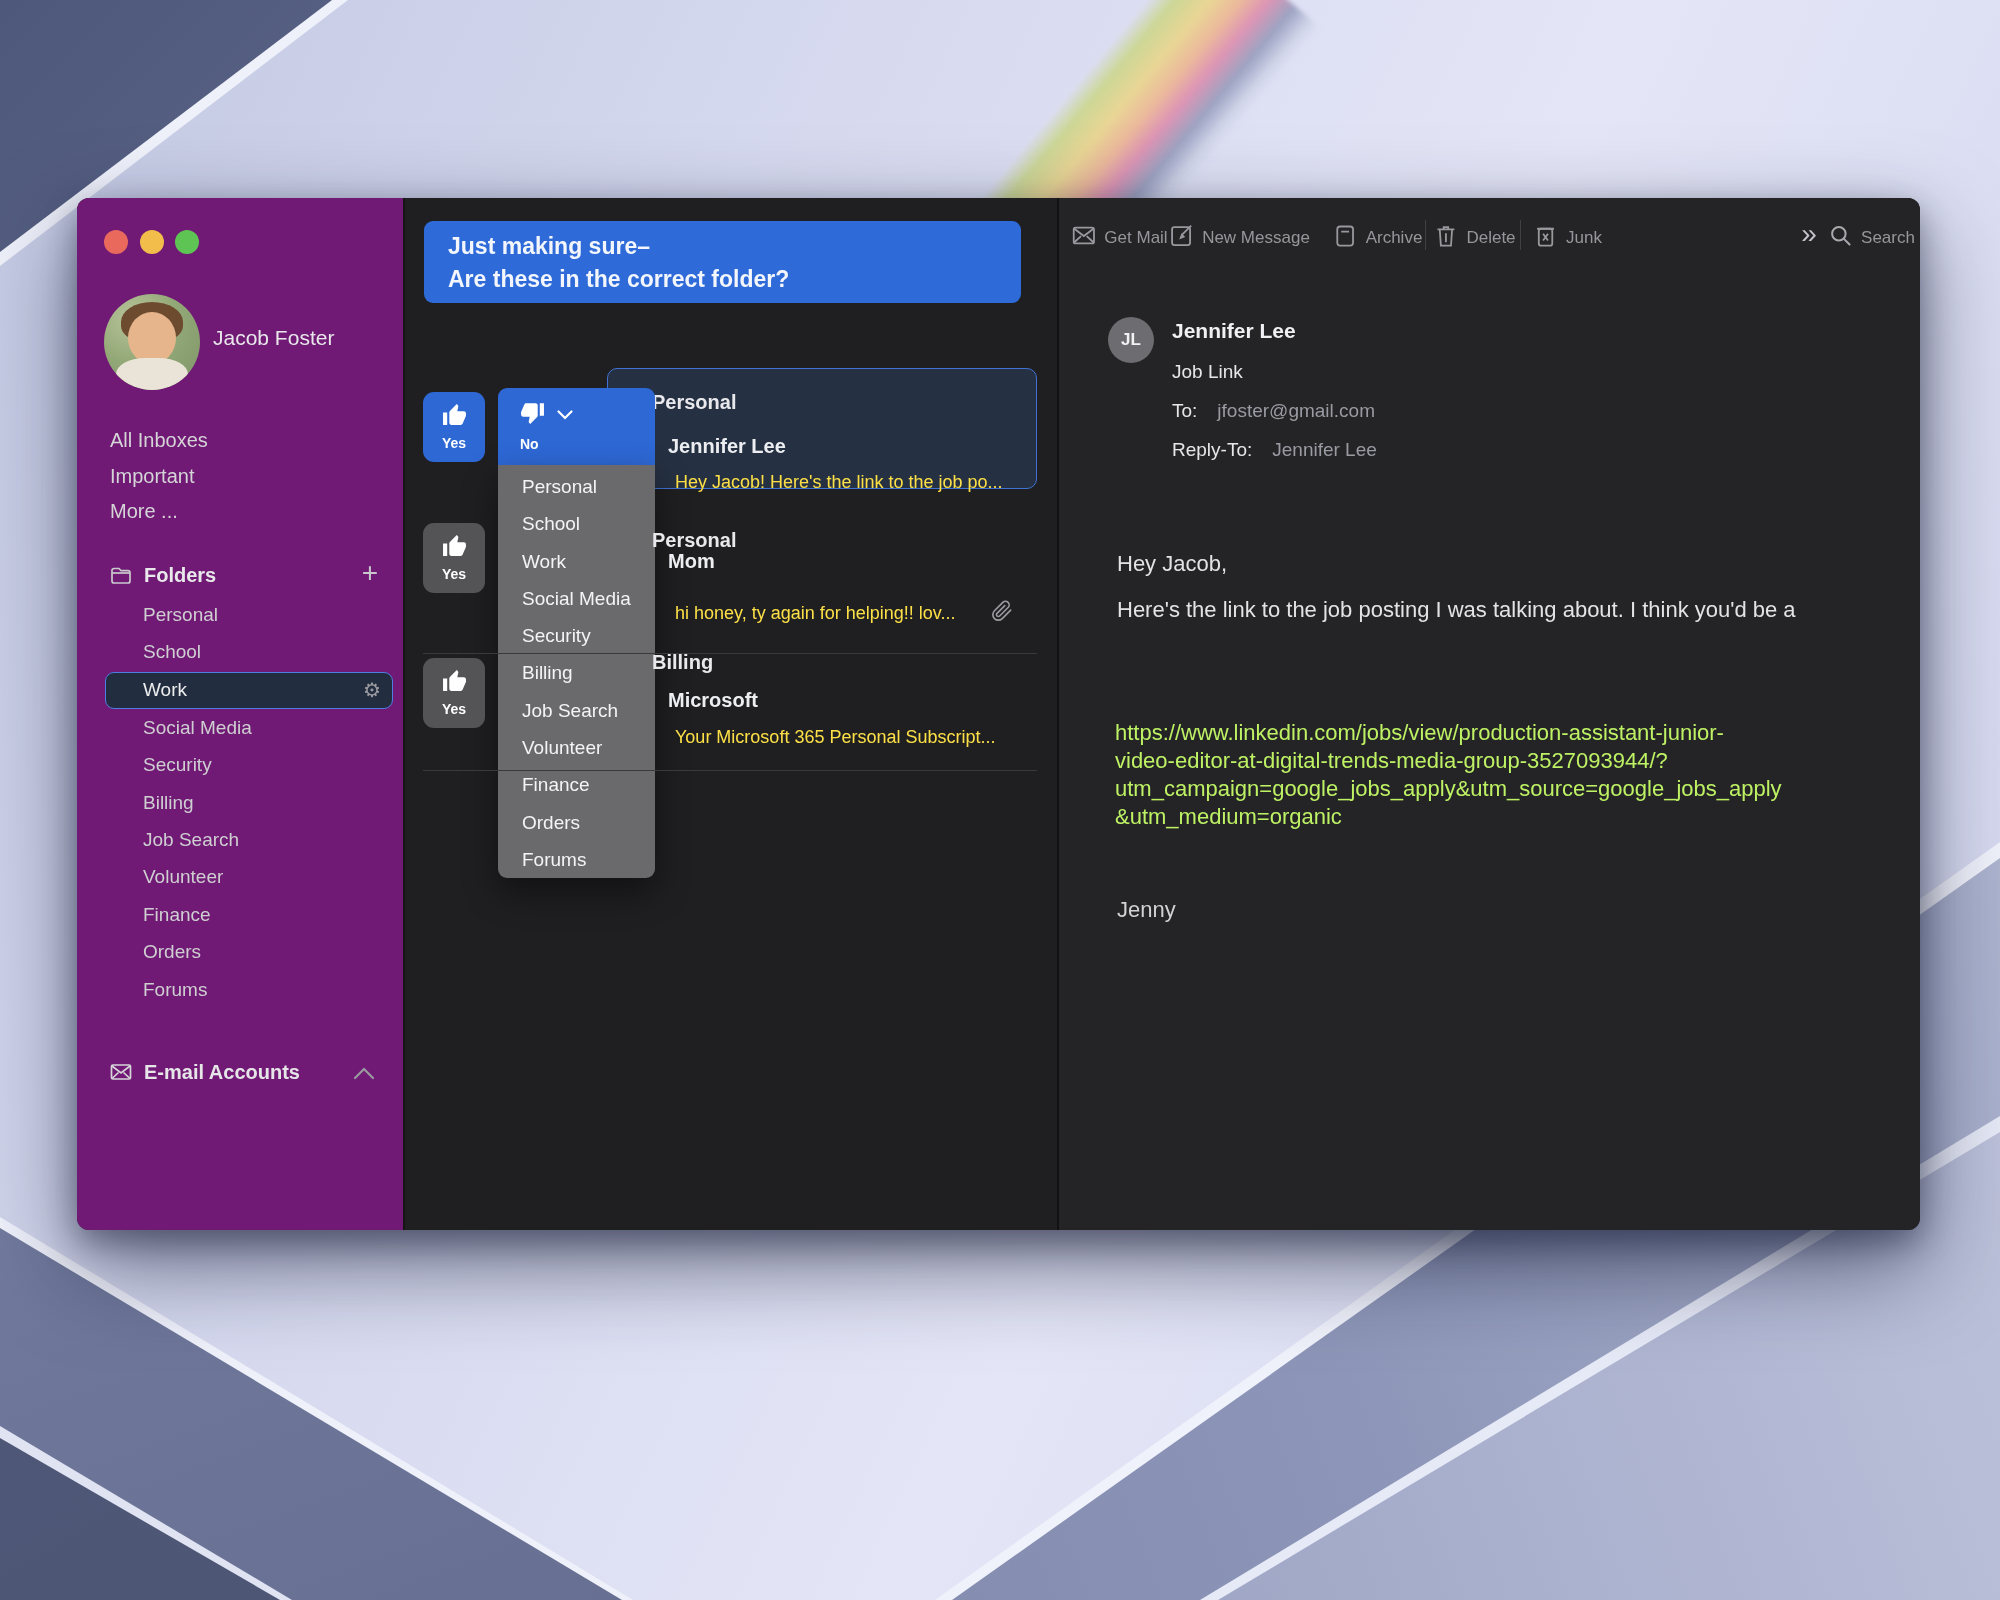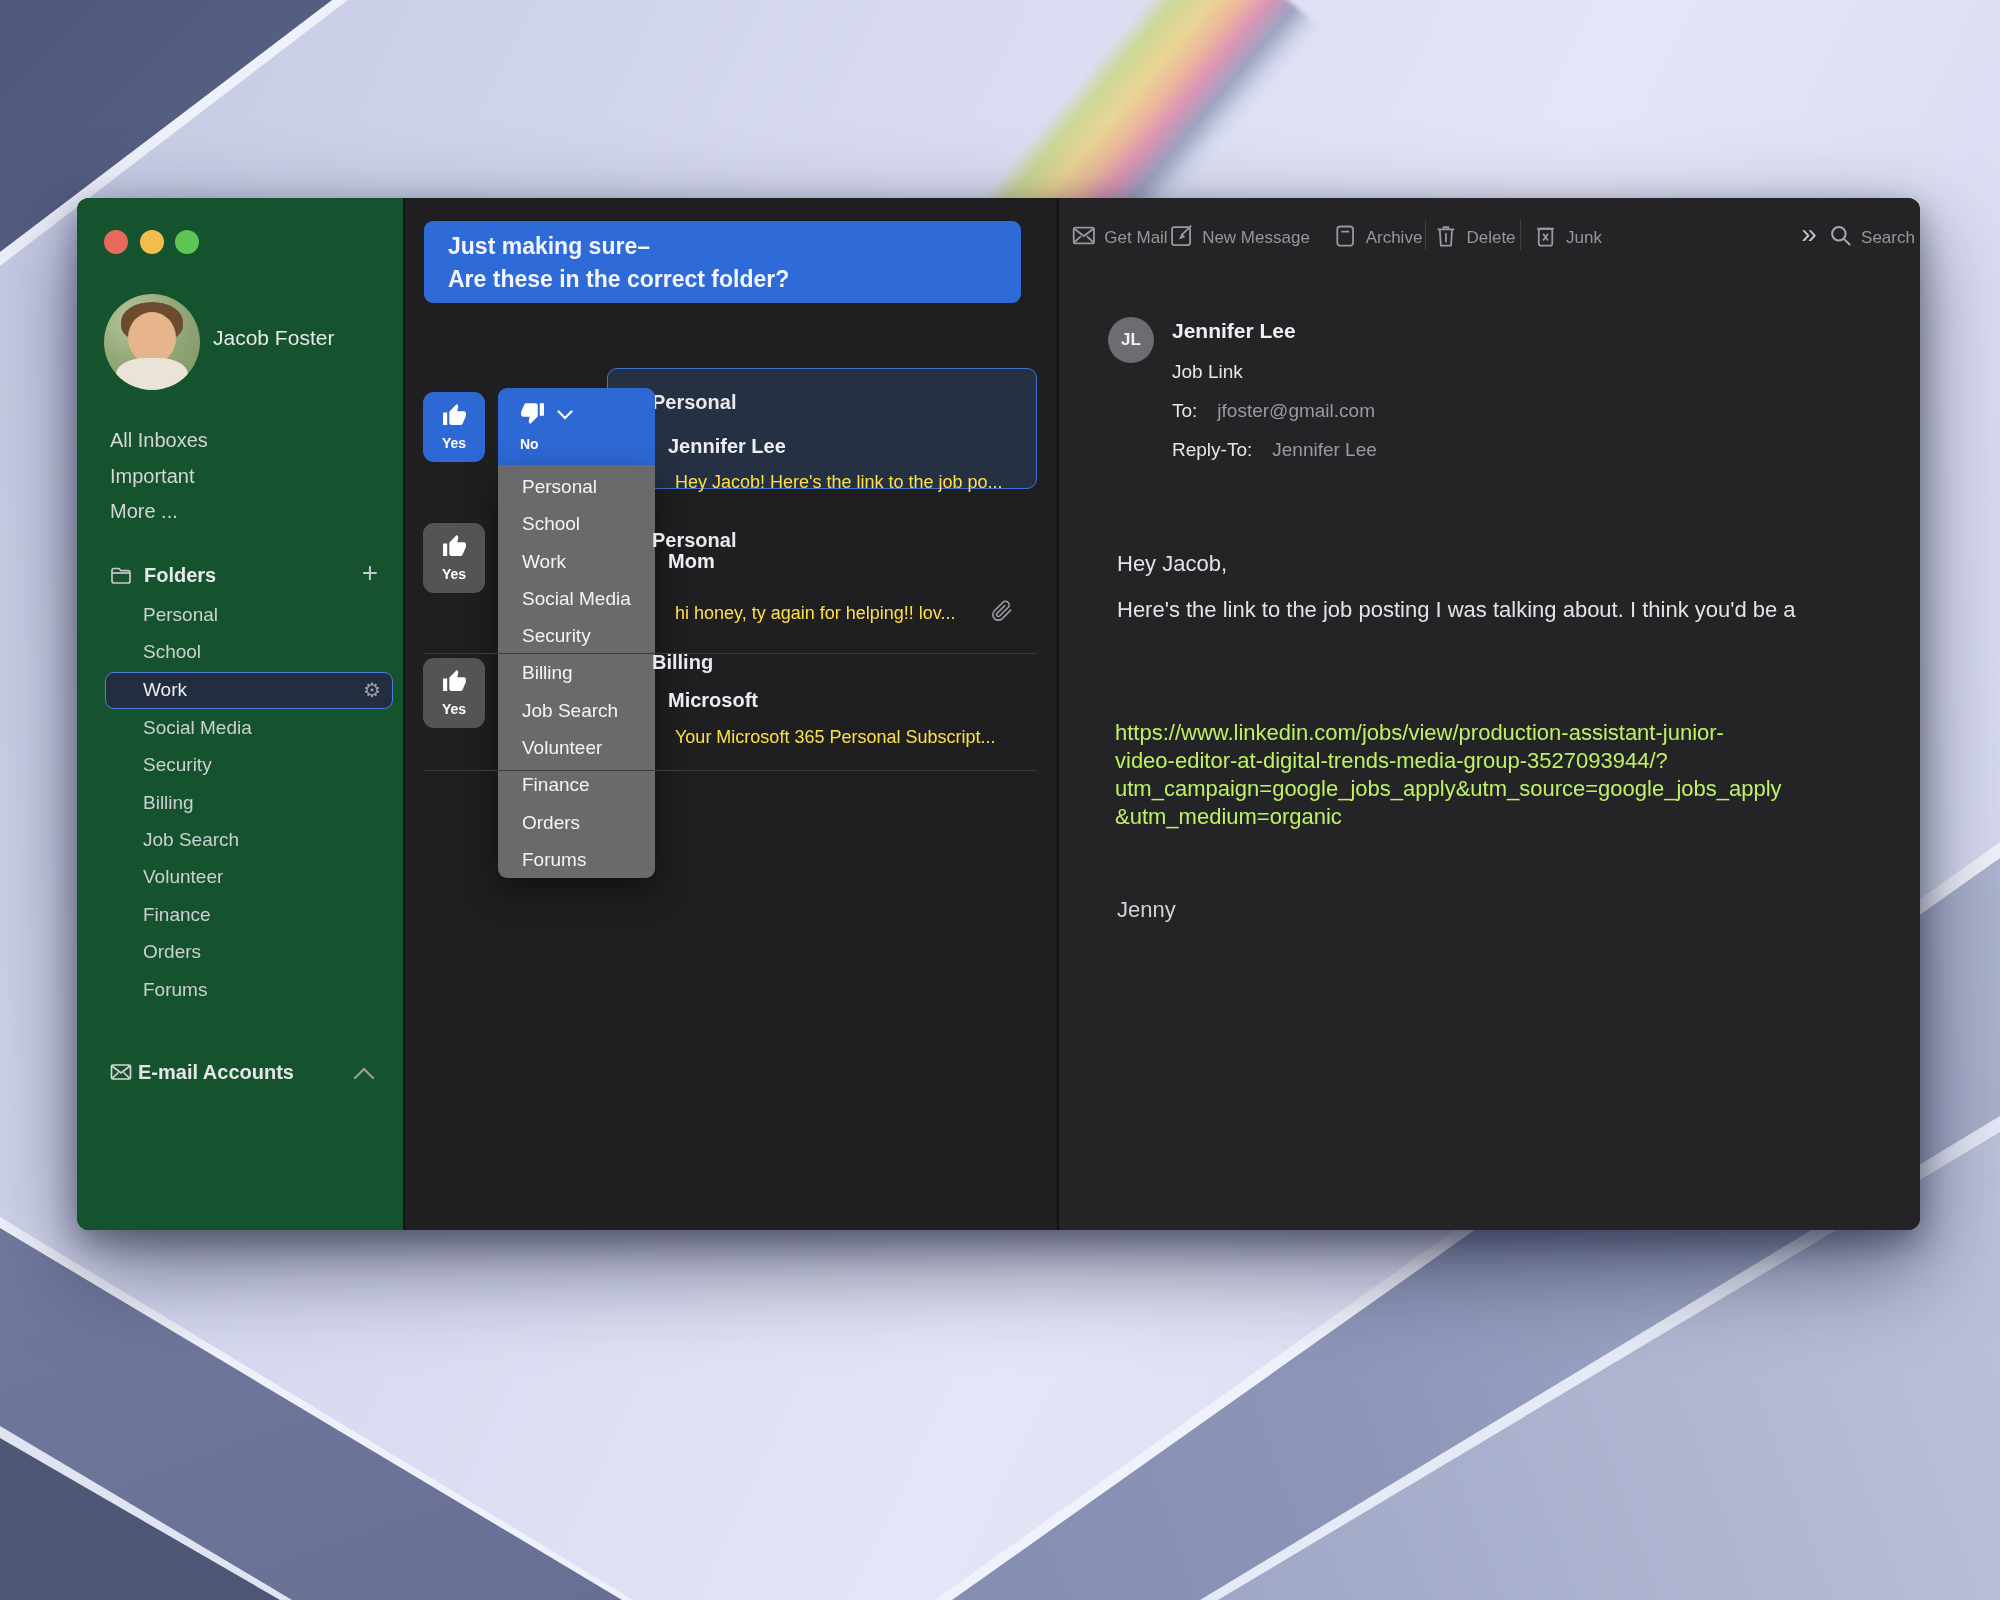--- a/index.html
+++ b/index.html
@@ -23,42 +23,42 @@
   .wp-br-edge2{position:absolute;inset:0;clip-path:polygon(2000px 1116px,2000px 1600px,1200px 1600px);background:#e6e9f6;}
   .wp-br2{position:absolute;inset:0;clip-path:polygon(2000px 1132px,2000px 1600px,1218px 1600px);
           background:linear-gradient(250deg,#c9cde4 0%,#9aa2c2 60%,#8890b2 100%);}
   .rainbow{position:absolute;left:1053px;top:-70px;width:150px;height:420px;transform:rotate(40deg);
            background:linear-gradient(90deg,rgba(205,216,150,0) 0%,#ccd796 14%,#e9d695 32%,#ecb99c 48%,#dd95b5 62%,
                        rgba(146,153,186,.85) 78%,rgba(170,177,205,.25) 92%,rgba(190,195,222,0) 100%);
            filter:blur(2px);}
   
   .window{position:absolute;left:77px;top:198px;width:1843px;height:1032px;border-radius:12px;
           background:#232325;box-shadow:0 35px 90px rgba(15,20,45,.55),0 12px 32px rgba(15,20,45,.4);overflow:hidden;}
-  .sidebar{position:absolute;left:0;top:0;width:328px;height:1032px;background:#14532d;border-right:2px solid #151516;box-sizing:border-box;padding-left:24px;}
+  .sidebar{position:absolute;left:0;top:0;width:328px;height:1032px;background:#701a75;border-right:2px solid #151516;box-sizing:border-box;padding-left:24px;}
   .listpane{position:absolute;left:328px;top:0;width:654px;height:1032px;background:#1f1f21;border-right:2px solid #121213;box-sizing:border-box;}
   .readpane{position:absolute;left:982px;top:0;width:861px;height:1032px;background:#242426;}
   
   .tl{position:absolute;width:24px;height:24px;border-radius:50%;top:32px;}
   .tl.red{left:27px;background:#e96a5d;} .tl.yellow{left:63px;background:#f3bd4c;} .tl.green{left:98px;background:#5ec454;}
   .avatar{position:absolute;left:27px;top:96px;width:96px;height:96px;border-radius:50%;overflow:hidden;
           background:radial-gradient(circle at 30% 25%,#b8c49a 0%,#93a877 45%,#7e9468 100%);}
   .avatar .hair{position:absolute;left:17px;top:8px;width:62px;height:40px;border-radius:50% 50% 40% 40%;background:#6d4b2e;}
   .avatar .face{position:absolute;left:24px;top:18px;width:48px;height:52px;border-radius:50%;background:#e7b58c;}
   .avatar .shirt{position:absolute;left:12px;top:64px;width:72px;height:40px;border-radius:40% 40% 0 0;background:#e9e4d7;}
   .uname{position:absolute;left:136px;top:128px;font-size:21px;color:#e8e8ea;}
   .nav-item{position:absolute;left:33px;height:26px;line-height:26px;font-size:20px;color:#d5d5d8;}
   .folders-hdr{position:absolute;left:32px;top:364px;height:26px;display:flex;align-items:center;gap:11px;color:#e9e9eb;}
   .folders-hdr .lbl{font-size:20px;font-weight:700;}
   .plus{position:absolute;left:277px;top:360px;width:32px;height:32px;line-height:30px;text-align:center;
         font-size:28px;font-weight:300;color:#c9c9cd;}
   .folder-item{position:absolute;left:66px;height:26px;line-height:26px;font-size:19px;color:#cfcfd2;}
   .sel-box{position:absolute;left:28px;top:474px;width:288px;height:37px;border-radius:9px;
            background:#222d3f;border:1.5px solid #4e7ee2;box-sizing:border-box;}
   .gear{position:absolute;left:281px;top:478px;width:28px;height:28px;line-height:28px;text-align:center;font-size:20px;color:#9b9ba1;}
-  .accounts{position:absolute;left:32px;top:861px;height:26px;display:flex;align-items:center;gap:5px;justify-content:space-between;}
+  .accounts{position:absolute;left:32px;top:861px;height:26px;display:flex;align-items:center;gap:11px;justify-content:space-between;}
   .accounts .lbl{font-size:20px;font-weight:700;color:#e6e6e8;}
   .chev-up{position:absolute;left:276px;top:868px;color:#9a9aa0;}
   .icon{color:#c9c9cd;display:inline-flex;}
   
   .banner{position:absolute;left:19px;top:23px;width:597px;height:82px;border-radius:9px;background:#2e6bd9;
           color:#f3f6fc;font-size:23px;font-weight:700;line-height:33px;padding:9px 0 0 24px;box-sizing:border-box;}
   .vote-btn{position:absolute;left:18px;width:62px;height:70px;border-radius:11px;display:flex;flex-direction:column;
             align-items:center;justify-content:center;gap:3px;color:#fff;}
   .vote-btn .cap{font-size:14px;font-weight:700;}
   .vote-blue{background:#2e68d5;} .vote-gray{background:#545457;}

